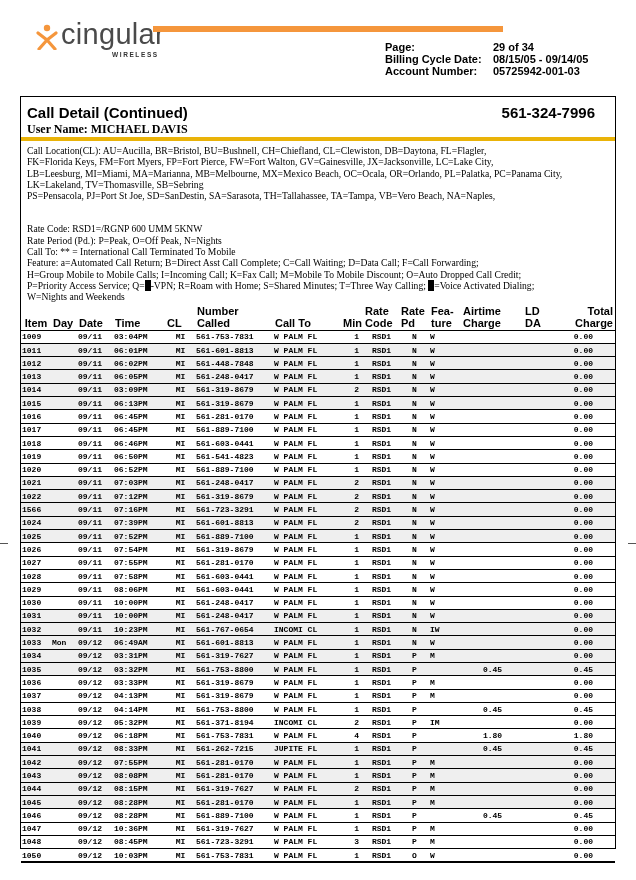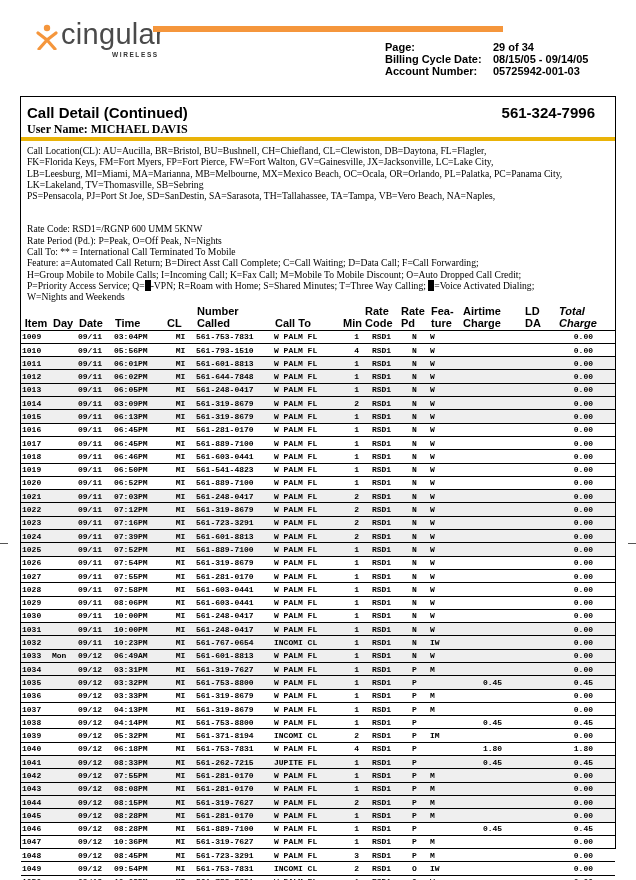--- a/index.html
+++ b/index.html
@@ -113,56 +113,40 @@
           <th>Time</th>
           <th>CL</th>
           <th>Number<br>Called</th>
           <th>Call To</th>
           <th style="text-align: right;">Min</th>
           <th>Rate<br>Code</th>
           <th>Rate<br>Pd</th>
           <th>Fea-<br>ture</th>
           <th>Airtime<br>Charge</th>
           <th>LD<br>DA</th>
-          <th style=" font-style: italic;">Total<br>Charge</th>
+          <th style="text-align: right;">Total<br>Charge</th>
         </tr>
     </thead>
     <tbody id="rows">
         <tr>
           <td>1009</td>
           <td></td>
           <td>09/11</td>
           <td>03:04PM</td>
           <td class="c">MI</td>
           <td>561-753-7831</td>
           <td>W PALM FL</td>
           <td class="r" style="padding-right: 4px;">1</td>
           <td class="c">RSD1</td>
           <td class="c">N</td>
           <td>W</td>
           <td class="c"></td>
           <td class="c"></td>
           <td class="r" style="padding-right: 22px;">0.00</td>
         </tr>
-        <tr>
-          <td>1010</td>
-          <td></td>
-          <td>09/11</td>
-          <td>05:56PM</td>
-          <td class="c">MI</td>
-          <td>561-793-1510</td>
-          <td>W PALM FL</td>
-          <td class="r" style="padding-right: 4px;">4</td>
-          <td class="c">RSD1</td>
-          <td class="c">N</td>
-          <td>W</td>
-          <td class="c"></td>
-          <td class="c"></td>
-          <td class="r" style="padding-right: 22px;">0.00</td>
-        </tr>
         <tr class="shade">
           <td>1011</td>
           <td></td>
           <td>09/11</td>
           <td>06:01PM</td>
           <td class="c">MI</td>
           <td>561-601-8813</td>
           <td>W PALM FL</td>
           <td class="r" style="padding-right: 4px;">1</td>
           <td class="c">RSD1</td>
@@ -171,21 +155,21 @@
           <td class="c"></td>
           <td class="c"></td>
           <td class="r" style="padding-right: 22px;">0.00</td>
         </tr>
         <tr class="shade">
           <td>1012</td>
           <td></td>
           <td>09/11</td>
           <td>06:02PM</td>
           <td class="c">MI</td>
-          <td>561-644-7848</td>
+          <td>561-448-7848</td>
           <td>W PALM FL</td>
           <td class="r" style="padding-right: 4px;">1</td>
           <td class="c">RSD1</td>
           <td class="c">N</td>
           <td>W</td>
           <td class="c"></td>
           <td class="c"></td>
           <td class="r" style="padding-right: 22px;">0.00</td>
         </tr>
         <tr class="shade">
@@ -342,21 +326,21 @@
           <td>W PALM FL</td>
           <td class="r" style="padding-right: 4px;">2</td>
           <td class="c">RSD1</td>
           <td class="c">N</td>
           <td>W</td>
           <td class="c"></td>
           <td class="c"></td>
           <td class="r" style="padding-right: 22px;">0.00</td>
         </tr>
         <tr class="shade">
-          <td>1023</td>
+          <td>1566</td>
           <td></td>
           <td>09/11</td>
           <td>07:16PM</td>
           <td class="c">MI</td>
           <td>561-723-3291</td>
           <td>W PALM FL</td>
           <td class="r" style="padding-right: 4px;">2</td>
           <td class="c">RSD1</td>
           <td class="c">N</td>
           <td>W</td>
@@ -753,36 +737,20 @@
           <td></td>
           <td>09/12</td>
           <td>08:45PM</td>
           <td class="c">MI</td>
           <td>561-723-3291</td>
           <td>W PALM FL</td>
           <td class="r" style="padding-right: 4px;">3</td>
           <td class="c">RSD1</td>
           <td class="c">P</td>
           <td>M</td>
-          <td class="c"></td>
-          <td class="c"></td>
-          <td class="r" style="padding-right: 22px;">0.00</td>
-        </tr>
-        <tr>
-          <td>1049</td>
-          <td></td>
-          <td>09/12</td>
-          <td>09:54PM</td>
-          <td class="c">MI</td>
-          <td>561-753-7831</td>
-          <td>INCOMI CL</td>
-          <td class="r" style="padding-right: 4px;">2</td>
-          <td class="c">RSD1</td>
-          <td class="c">O</td>
-          <td>IW</td>
           <td class="c"></td>
           <td class="c"></td>
           <td class="r" style="padding-right: 22px;">0.00</td>
         </tr>
         <tr>
           <td>1050</td>
           <td></td>
           <td>09/12</td>
           <td>10:03PM</td>
           <td class="c">MI</td>

